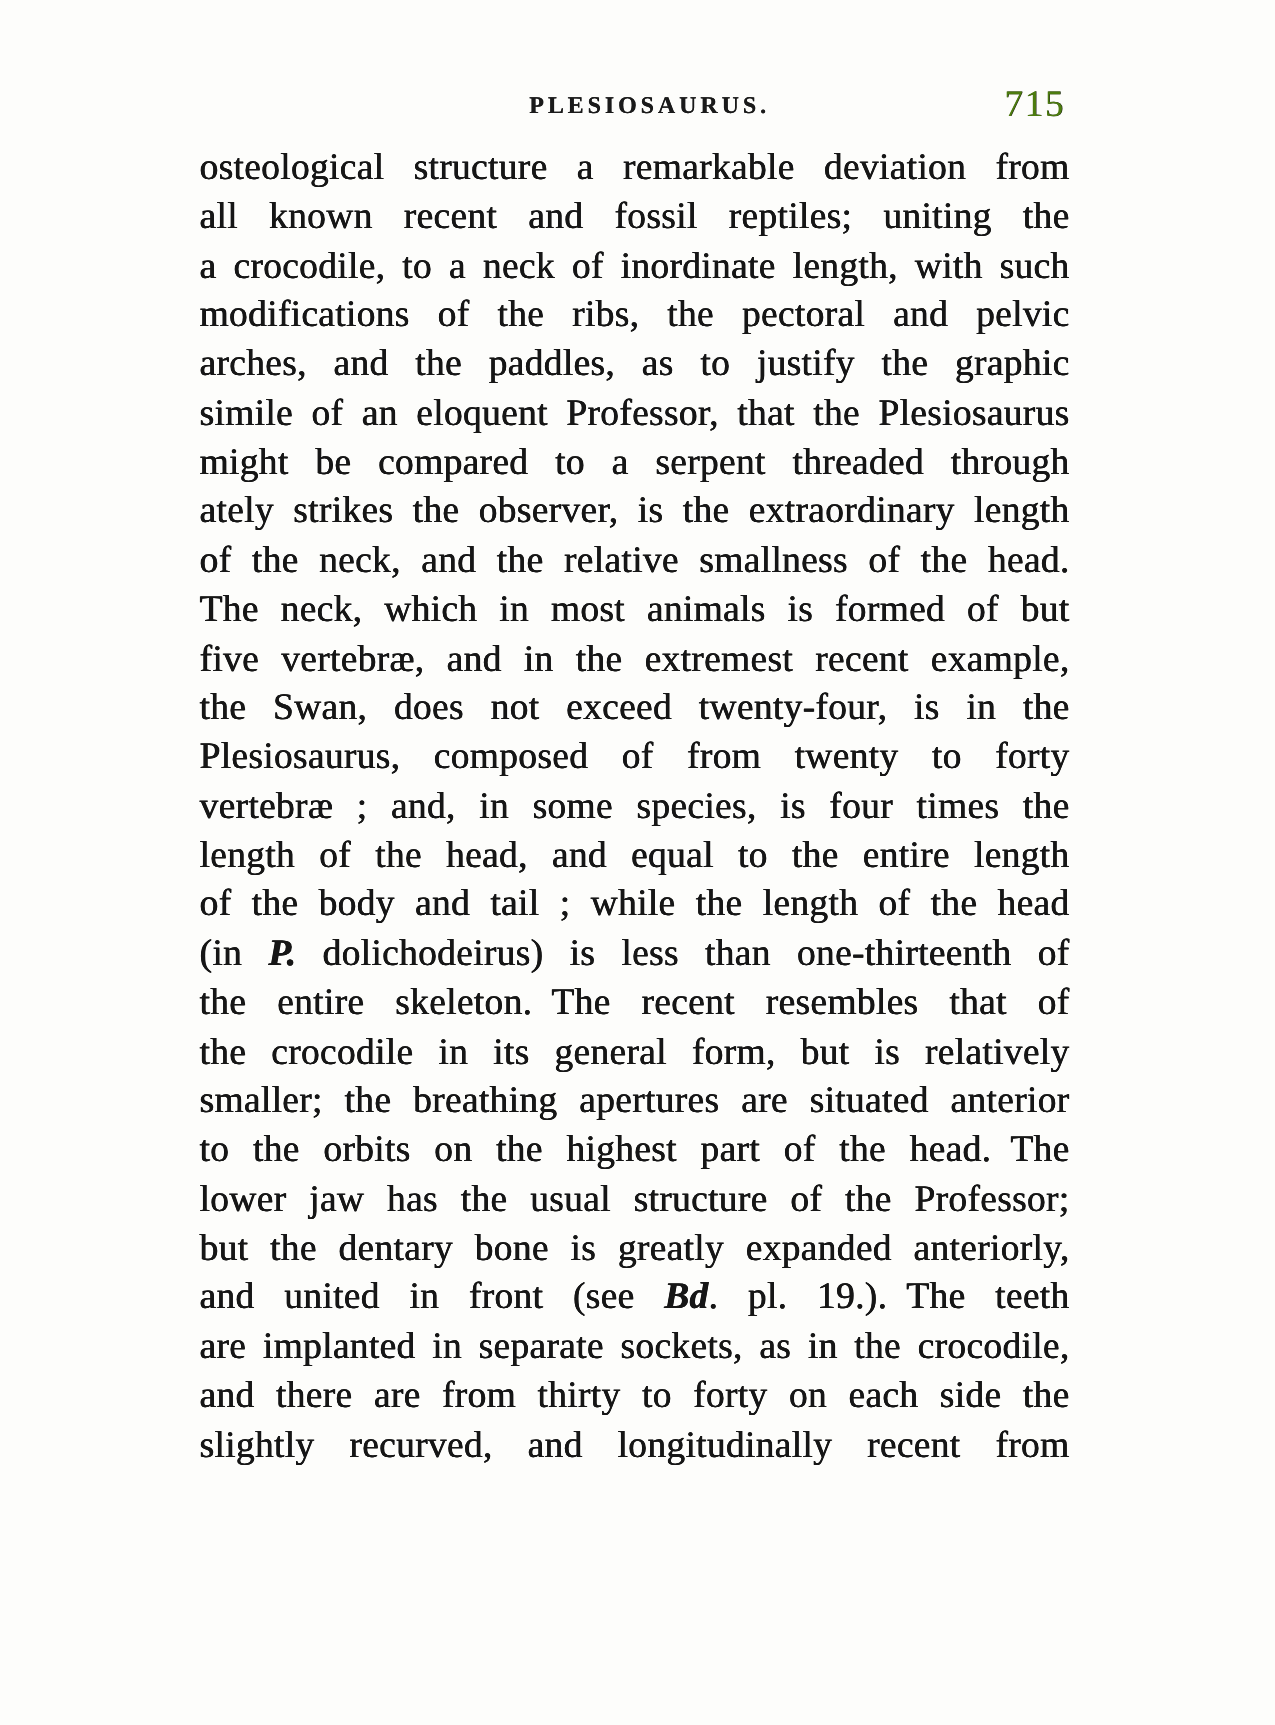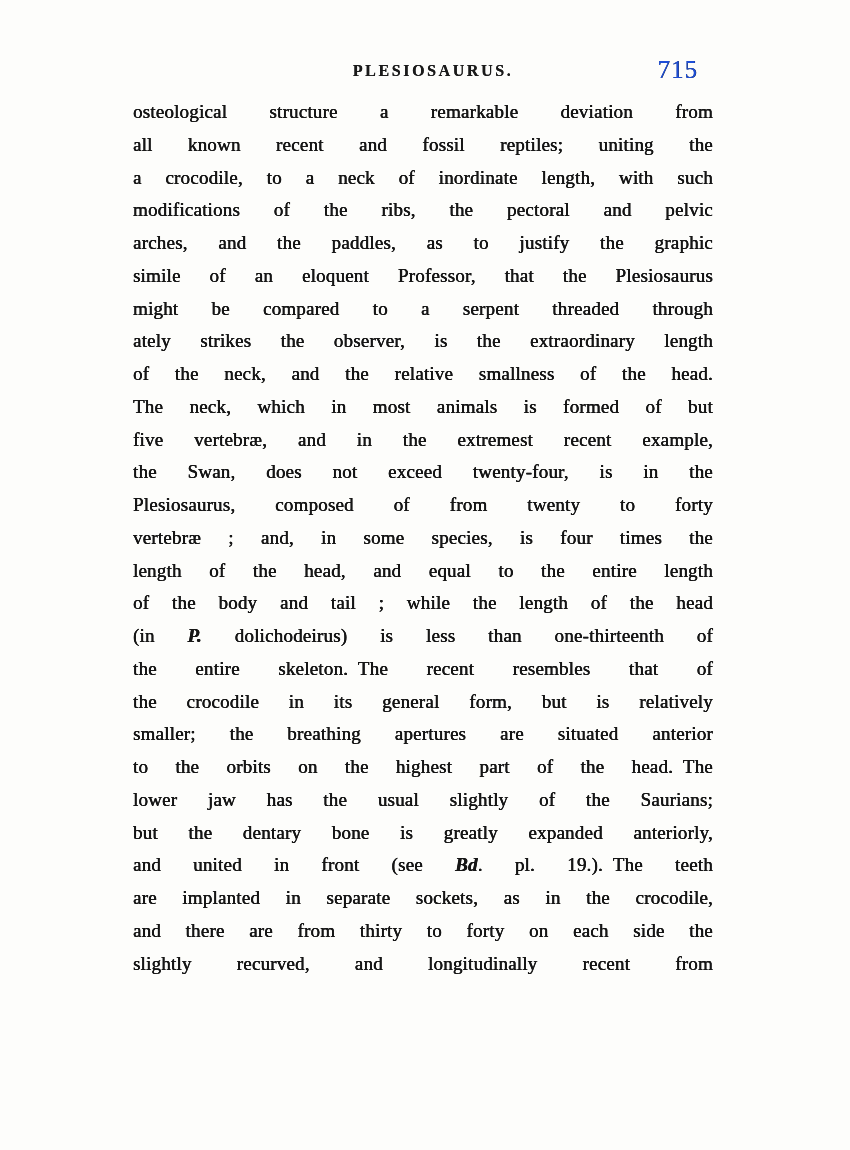--- a/index.html
+++ b/index.html
@@ -25,34 +25,34 @@
     text-align:center;
     font-size:16px;
     font-weight:bold;
     letter-spacing:2.6px;
     transform:translateX(10px);
     color:#1a1a1a;
     text-shadow:0.2px 0 0 #1a1a1a;
   }
   .page-number{
     position:absolute;
-    right:15px; top:-2px;
+    right:3px; top:-2px;
     font-size:25px;
     letter-spacing:1px;
-    color:#1d4ed8;
+    color:#4d7c0f;
     text-shadow:0.3px 0 0 #161616;
   }
   .page-body{
     position:absolute;
     left:133px; top:96px; width:580px;
   }
   .line{
     text-align:justify;
     text-align-last:justify;
-    font-size:19px;
+    font-size:25px;
     line-height:32.75px;
     height:32.75px;
     white-space:nowrap;
     letter-spacing:0.2px;
     text-shadow:0.25px 0 0 #161616, -0.1px 0 0 #161616;
   }
   .line span{white-space:normal;}
   .it{}
   .bit{font-style:italic;font-weight:bold;}
 </style>
@@ -79,20 +79,20 @@
       <div class="line"><span>the Swan, does not exceed twenty-four, is in the</span></div>
       <div class="line"><span>Plesiosaurus, composed of from twenty to forty</span></div>
       <div class="line"><span>vertebræ ; and, in some species, is four times the</span></div>
       <div class="line"><span>length of the head, and equal to the entire length</span></div>
       <div class="line"><span>of the body and tail ; while the length of the head</span></div>
       <div class="line"><span>(in </span><span class="bit">P.</span><span> </span><span class="it">dolichodeirus</span><span>) is less than one-thirteenth of</span></div>
       <div class="line"><span>the entire skeleton. The recent resembles that of</span></div>
       <div class="line"><span>the crocodile in its general form, but is relatively</span></div>
       <div class="line"><span>smaller; the breathing apertures are situated anterior</span></div>
       <div class="line"><span>to the orbits on the highest part of the head. The</span></div>
-      <div class="line"><span>lower jaw has the usual slightly of the Saurians;</span></div>
+      <div class="line"><span>lower jaw has the usual structure of the Professor;</span></div>
       <div class="line"><span>but the dentary bone is greatly expanded anteriorly,</span></div>
       <div class="line"><span>and united in front (see </span><span class="bit">Bd</span><span>. pl. 19.). The teeth</span></div>
       <div class="line"><span>are implanted in separate sockets, as in the crocodile,</span></div>
       <div class="line"><span>and there are from thirty to forty on each side the</span></div>
       <div class="line"><span>slightly recurved, and longitudinally recent from</span></div>
     </div>
 </div>
 
 </body></html>

